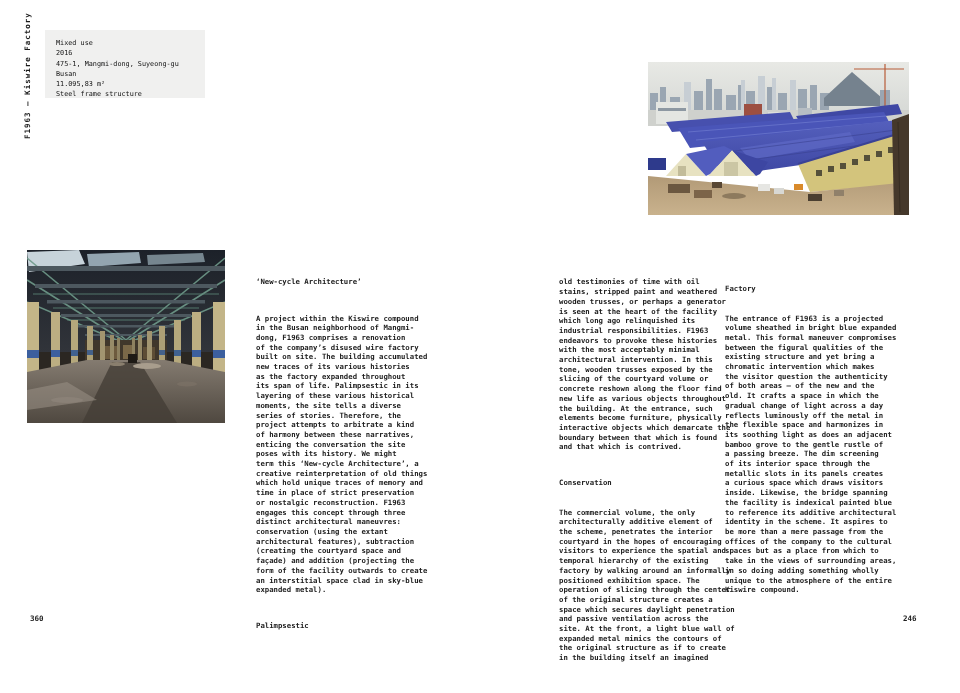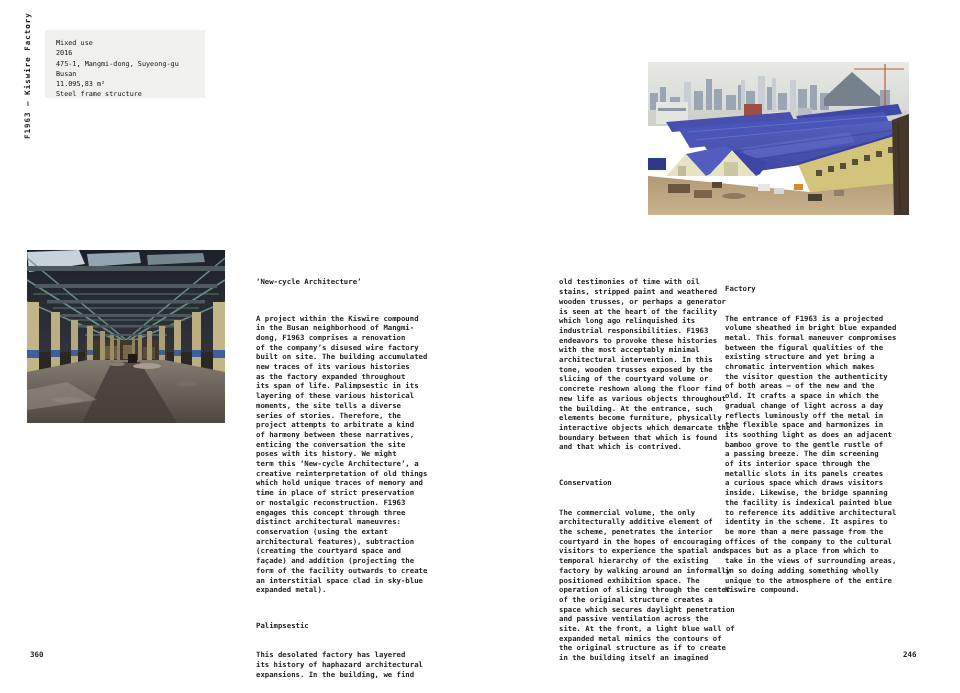--- a/index.html
+++ b/index.html
@@ -18,21 +18,21 @@
   .photo svg{display:block;}
   .photo-interior{left:27px;top:250px;width:198px;height:173px;}
   .photo-aerial{left:648px;top:62px;width:261px;height:153px;}
 
   .col{position:absolute;top:258px;width:186px;font-size:7.3px;line-height:9.7px;
        font-weight:bold;white-space:pre;color:#1c1c1c;}
   .col1{left:256px;} .col2{left:559px;} .col3{left:725px;}
   .h-italic{}
   .gap{margin-top:7px;}
 
-  .pagenum{position:absolute;top:650px;font-size:7.5px;font-weight:bold;color:#222;}
+  .pagenum{position:absolute;top:614px;font-size:7.5px;font-weight:bold;color:#222;}
   .pagenum-left{left:30px;} .pagenum-right{left:903px;}
 </style>
 </head>
 <body>
 
 <div>
 
   <div class="spine-title">F1963 – Kiswire Factory</div>
 
   <div class="meta-box">
@@ -266,23 +266,20 @@
 engages this concept through three
 distinct architectural maneuvres:
 conservation (using the extant
 architectural features), subtraction
 (creating the courtyard space and
 façade) and addition (projecting the
 form of the facility outwards to create
 an interstitial space clad in sky-blue
 expanded metal).</div>
     <div class="subhead gap">Palimpsestic</div>
-    <div class="para">This desolated factory has layered
-its history of haphazard architectural
-expansions. In the building, we find</div>
   </div>
 
   <div class="col col2">
     <div class="para">old testimonies of time with oil
 stains, stripped paint and weathered
 wooden trusses, or perhaps a generator
 is seen at the heart of the facility
 which long ago relinquished its
 industrial responsibilities. F1963
 endeavors to provoke these histories

